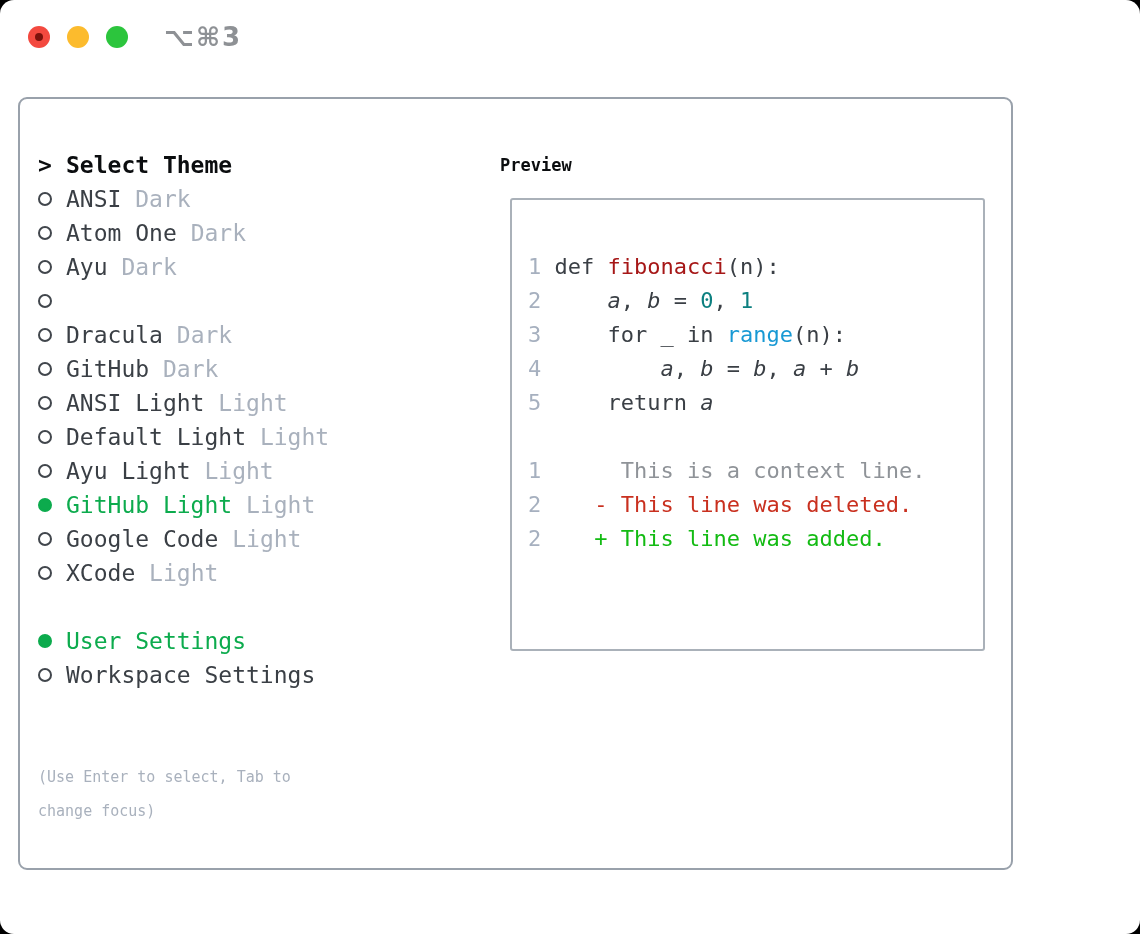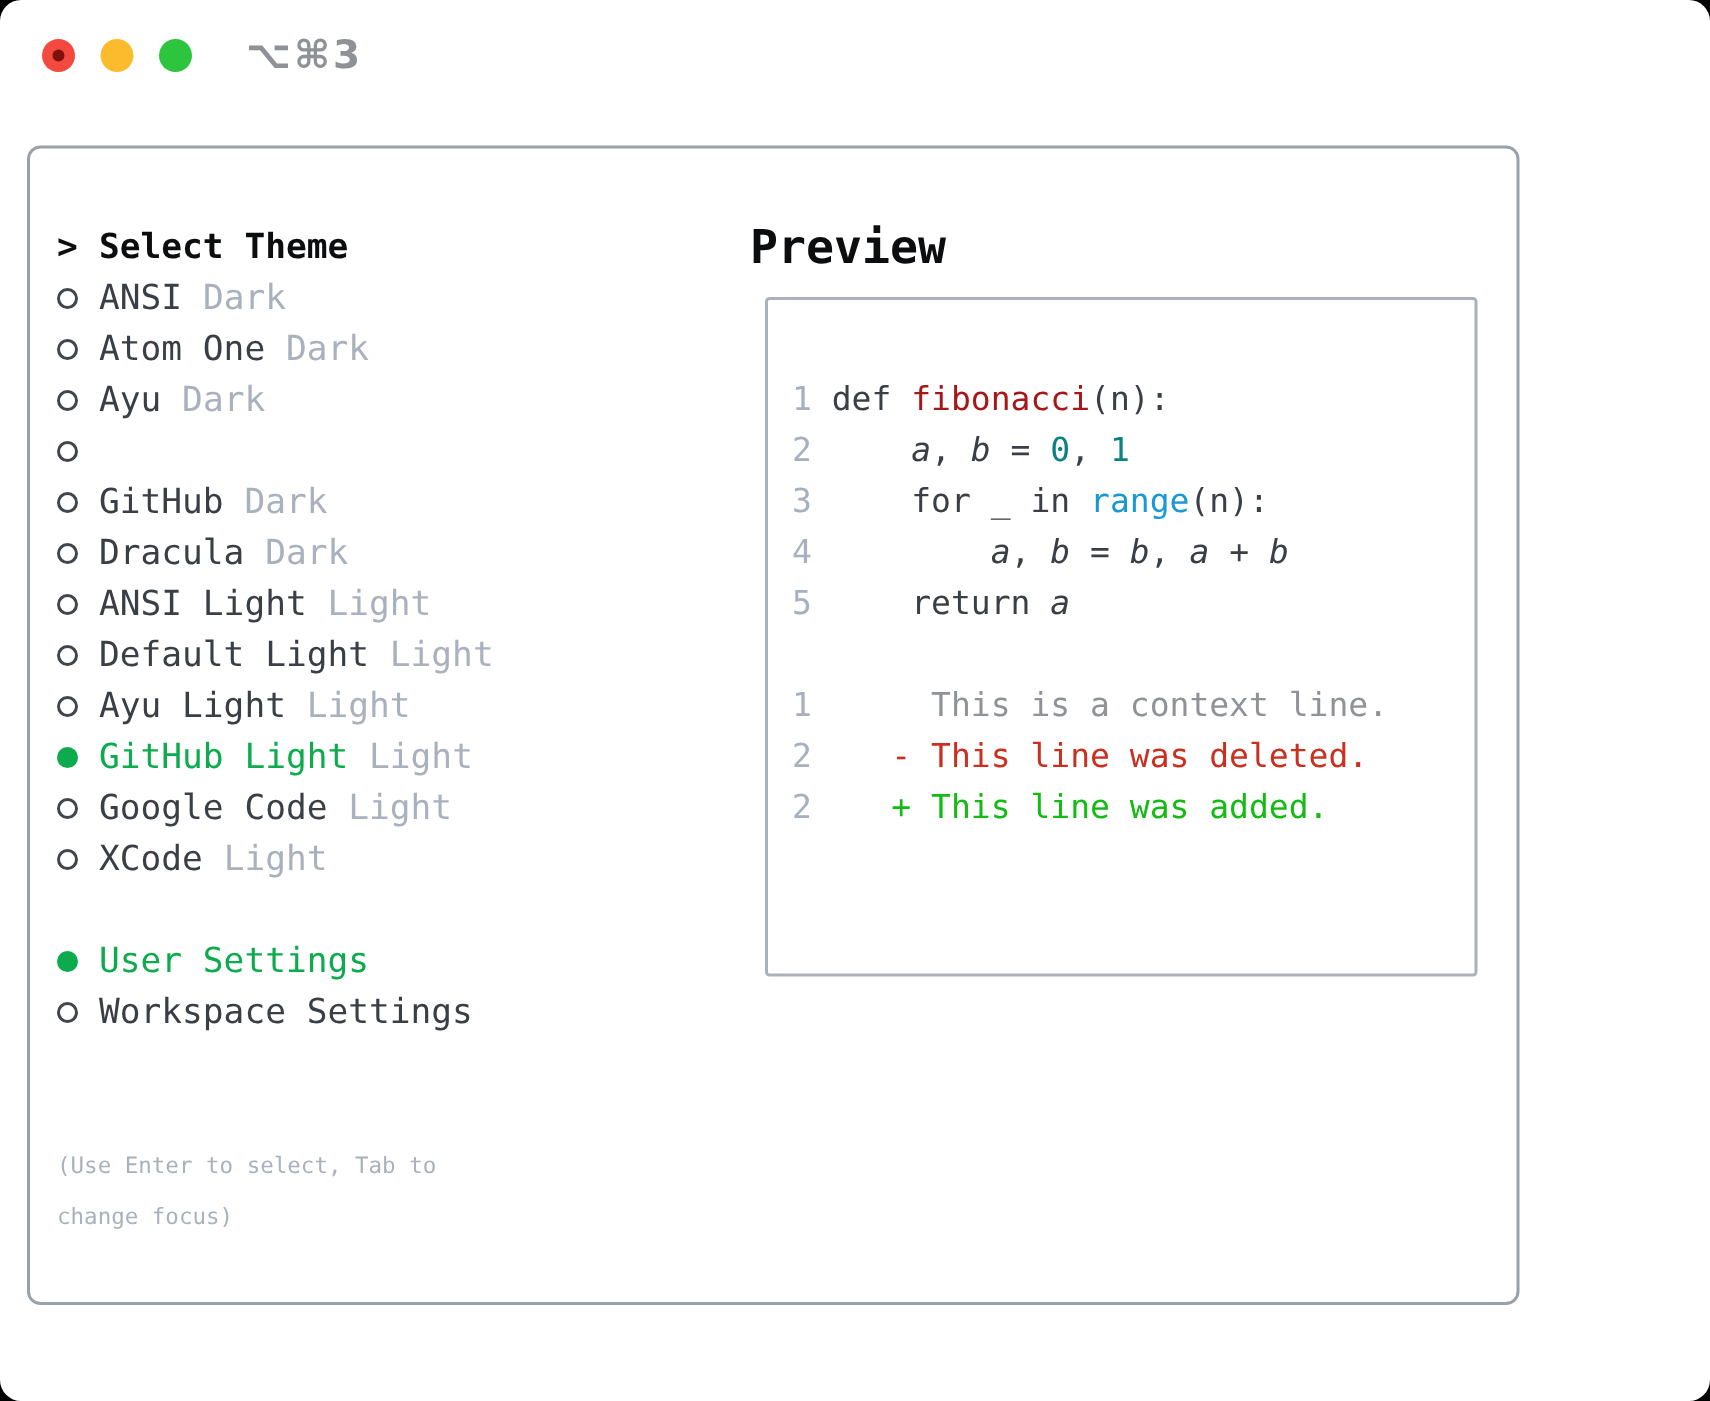--- a/index.html
+++ b/index.html
@@ -42,21 +42,21 @@
   .variant{color:#a9b1bd;}
   .opt-label{color:#3a3f45;}
   .opt-label.sel{color:#0cab4d;}
   .hint{
     position:absolute;left:18px;top:661px;font-size:15px;line-height:34px;
     color:#a9b1bd;white-space:pre;
   }
   
   .preview-title{
     position:absolute;left:480px;top:49px;height:34px;display:flex;align-items:center;
-    font-weight:bold;font-size:31px;color:#0b0d0f;
+    font-weight:bold;font-size:17px;color:#0b0d0f;
   }
   .preview-box{
     position:absolute;left:490px;top:99px;width:475px;height:453px;
     border:2px solid #aab1b9;border-radius:3px;background:#fff;box-sizing:border-box;
     overflow:hidden;
   }
   pre.code{
     margin:0;padding:50px 0 0 16px;
     font-family:"DejaVu Sans Mono","Liberation Mono",monospace;
     font-size:22px;line-height:34px;white-space:pre;
@@ -87,22 +87,22 @@
 
     <div class="theme-list" id="theme-list">
       <div class="row">
         <span class="marker"><span class="hdr-marker-glyph">&gt;</span></span>
         <span class="hdr">Select Theme</span>
       </div>
     <div class="row"><span class="marker"><span class="radio"></span></span><span class="label"><span class="name">ANSI</span> <span class="variant">Dark</span></span></div>
         <div class="row"><span class="marker"><span class="radio"></span></span><span class="label"><span class="name">Atom One</span> <span class="variant">Dark</span></span></div>
         <div class="row"><span class="marker"><span class="radio"></span></span><span class="label"><span class="name">Ayu</span> <span class="variant">Dark</span></span></div>
         <div class="row"><span class="marker"><span class="radio"></span></span></div>
+        <div class="row"><span class="marker"><span class="radio"></span></span><span class="label"><span class="name">Dracula</span> <span class="variant">Dark</span></span></div>
         <div class="row"><span class="marker"><span class="radio"></span></span><span class="label"><span class="name">GitHub</span> <span class="variant">Dark</span></span></div>
-        <div class="row"><span class="marker"><span class="radio"></span></span><span class="label"><span class="name">Dracula</span> <span class="variant">Dark</span></span></div>
         <div class="row"><span class="marker"><span class="radio"></span></span><span class="label"><span class="name">ANSI Light</span> <span class="variant">Light</span></span></div>
         <div class="row"><span class="marker"><span class="radio"></span></span><span class="label"><span class="name">Default Light</span> <span class="variant">Light</span></span></div>
         <div class="row"><span class="marker"><span class="radio"></span></span><span class="label"><span class="name">Ayu Light</span> <span class="variant">Light</span></span></div>
         <div class="row"><span class="marker"><span class="radio sel"></span></span><span class="label"><span class="name sel">GitHub Light</span> <span class="variant">Light</span></span></div>
         <div class="row"><span class="marker"><span class="radio"></span></span><span class="label"><span class="name">Google Code</span> <span class="variant">Light</span></span></div>
         <div class="row"><span class="marker"><span class="radio"></span></span><span class="label"><span class="name">XCode</span> <span class="variant">Light</span></span></div>
       </div>
 
     <div class="apply-list" id="apply-list">
     <div class="row"><span class="marker"><span class="radio sel"></span></span><span class="opt-label sel">User Settings</span></div>

